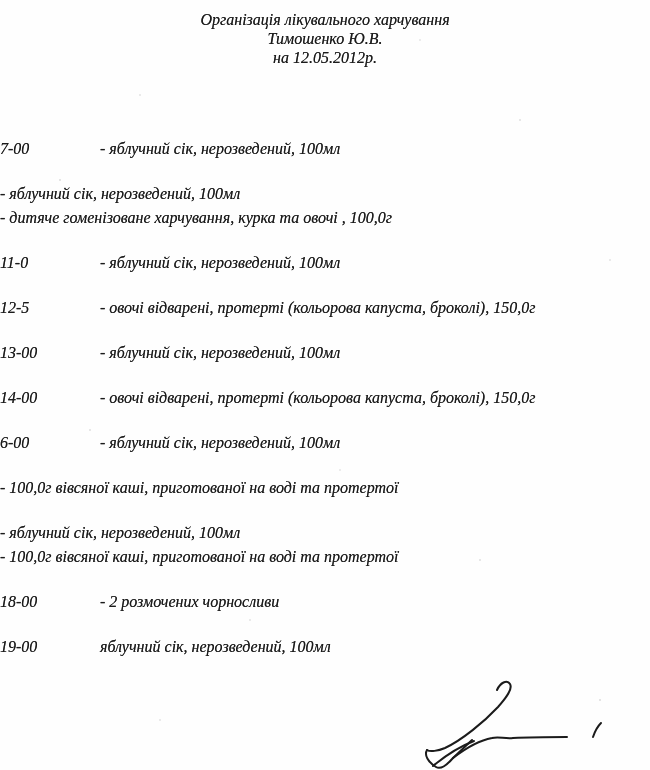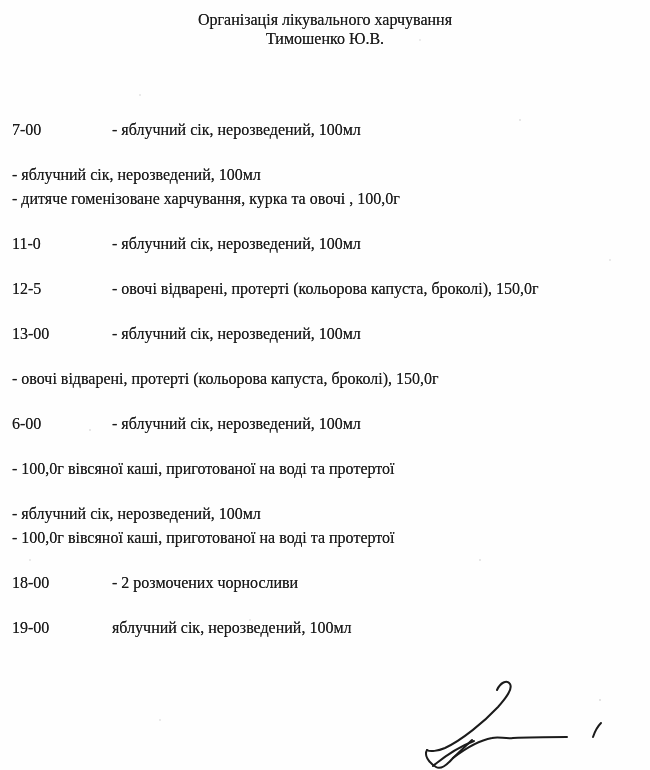--- a/index.html
+++ b/index.html
@@ -26,31 +26,32 @@
       radial-gradient(circle 1px at 30px 560px,  rgba(0,0,0,.08) 98%, transparent);
     font-family: "Liberation Serif", "DejaVu Serif", serif;
     color: #1b1b1b;
     overflow: hidden;
     position: relative;
   }
   .page {
     position: relative;
     width: 650px;
     height: 666px;
+    font-style: italic;
   }
   .title-block {
     padding-top: 10px;
     text-align: center;
     font-size: 16px;
     line-height: 19px;
     text-shadow: 0 0 0.5px rgba(20,20,20,0.75);
   }
   .schedule {
     margin-top: 70px;
-    padding-left: 12px;
+    padding-left: 0;
   }
   .row {
     display: flex;
     align-items: flex-start;
     margin-bottom: 21px;
     font-size: 16px;
     line-height: 24px;
     text-shadow: 0 0 0.5px rgba(20,20,20,0.75);
   }
   .row .time {
@@ -75,20 +76,21 @@
   }
 </style>
 </head>
 <body>
 
 <div class="page">
 
   <div class="title-block">
     <div>Організація лікувального харчування</div>
     <div>Тимошенко Ю.В.</div>
+    <div>на 12.05.2012р.</div>
   </div>
 
   <div class="schedule">
     <div class="row">
       <div class="time">7-00</div>
       <div class="items">
           <div>- яблучний сік, нерозведений, 100мл</div>
         </div>
     </div>
 
@@ -114,20 +116,21 @@
     </div>
 
     <div class="row">
       <div class="time">13-00</div>
       <div class="items">
           <div>- яблучний сік, нерозведений, 100мл</div>
         </div>
     </div>
 
     <div class="row">
+      <div class="time">14-00</div>
       <div class="items">
           <div>- овочі відварені, протерті (кольорова капуста, броколі), 150,0г</div>
         </div>
     </div>
 
     <div class="row">
       <div class="time">6-00</div>
       <div class="items">
           <div>- яблучний сік, нерозведений, 100мл</div>
         </div>

